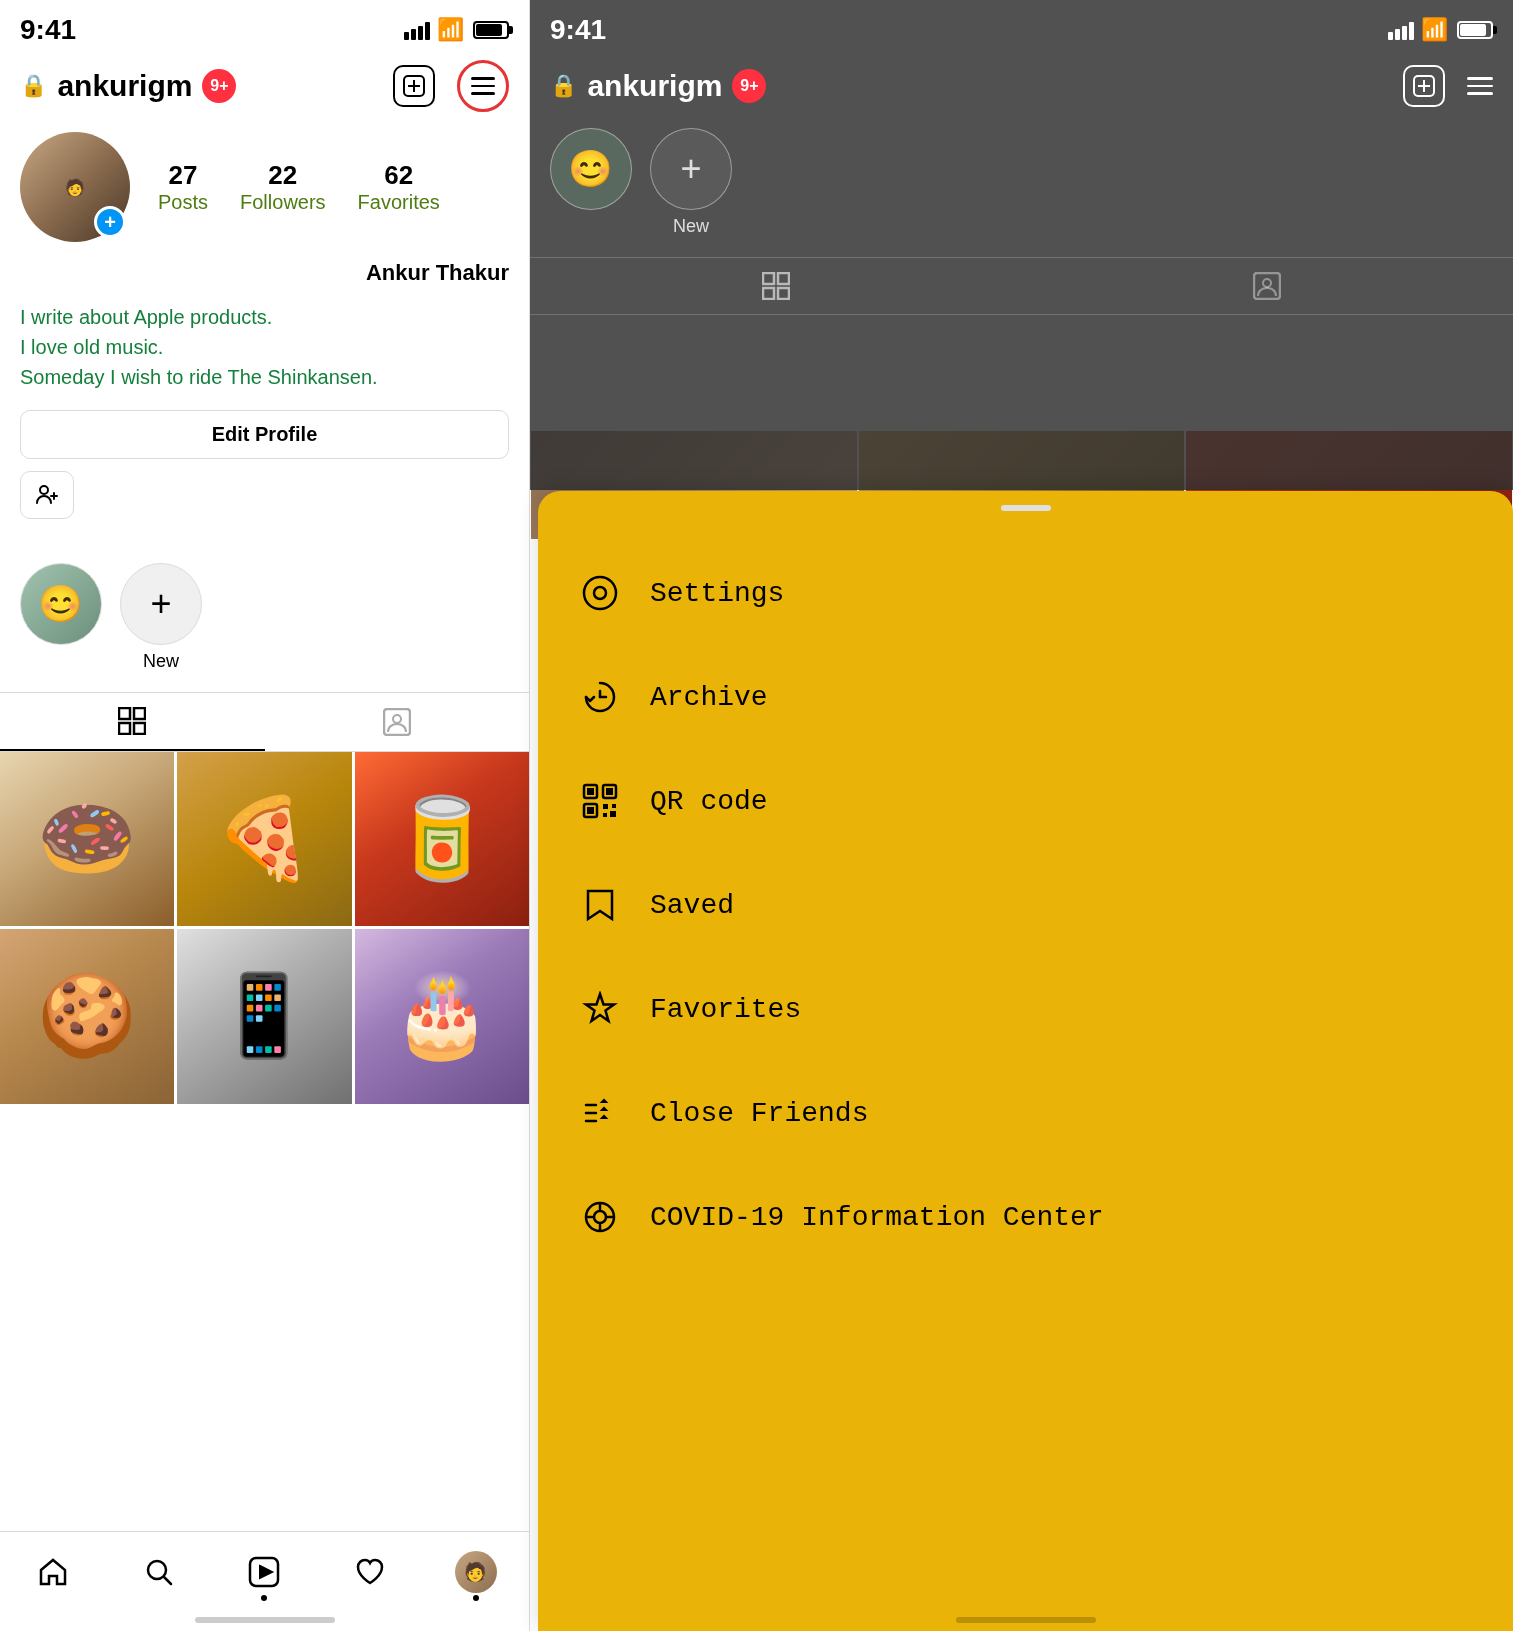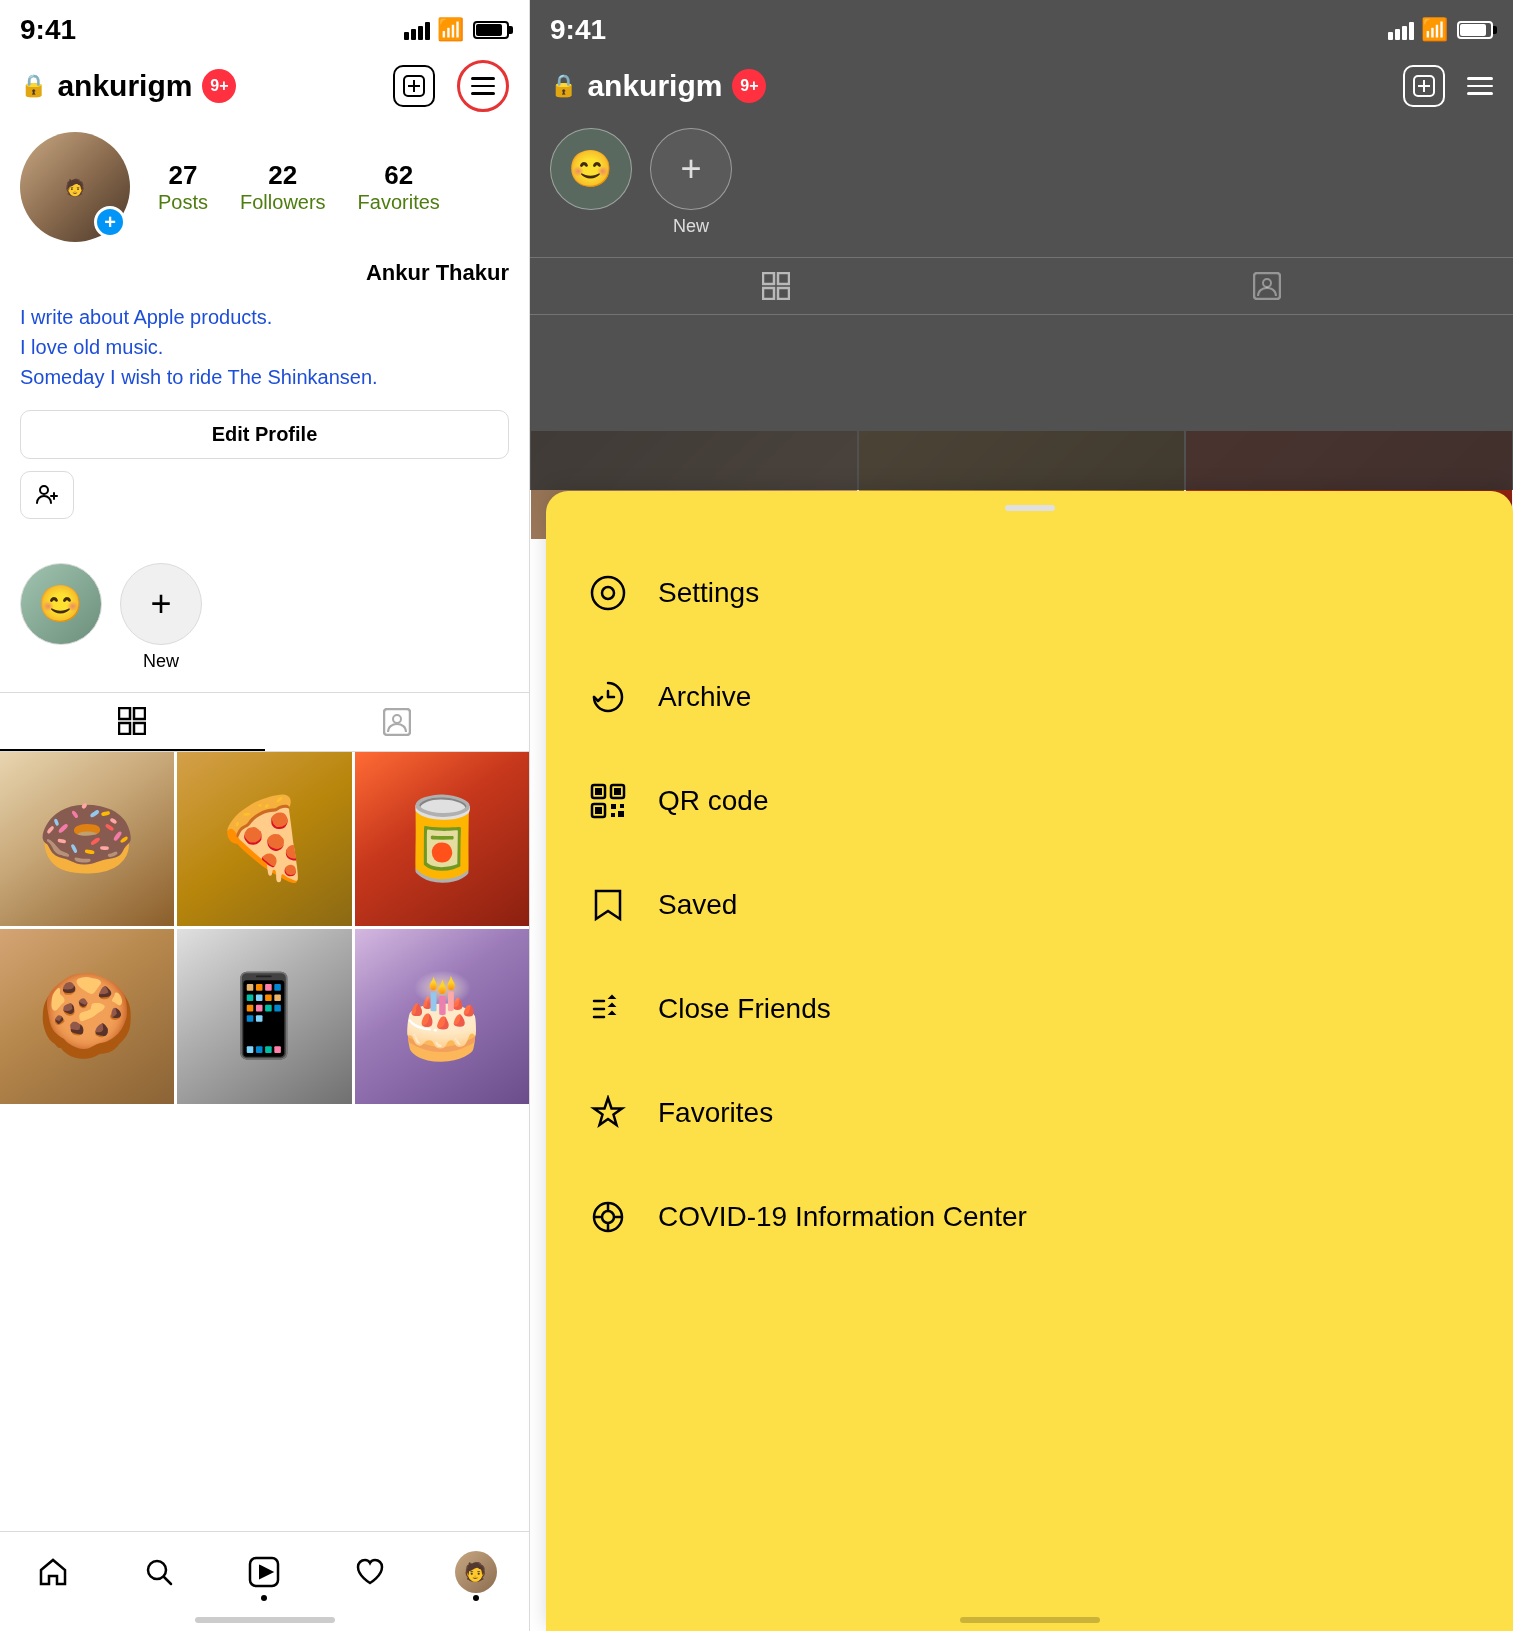--- a/index.html
+++ b/index.html
@@ -224,21 +224,21 @@
     }
     .profile-name {
       font-size: 22px;
       font-weight: 700;
       color: #000;
       margin-bottom: 16px;
       text-align: right;
     }
     .profile-bio {
       font-size: 20px;
-      color: #1d4ed8;
+      color: #15803d;
       line-height: 1.5;
       margin-bottom: 18px;
     }
     .profile-actions {
       display: flex;
       gap: 12px;
       margin-bottom: 20px;
       flex-direction: column;
     }
     .edit-profile-btn {
@@ -614,27 +614,28 @@
       margin: 1px;
     }
     .rp1 { background: linear-gradient(135deg, #8b6c4f 0%, #d4a07a 100%); }
     .rp2 { background: linear-gradient(135deg, #d4a04a 0%, #8b5e14 100%); }
     .rp3 { background: linear-gradient(135deg, #c8381c 0%, #8b2010 100%); }
 
     
     .bottom-sheet {
       position: absolute;
       bottom: 0;
-      left: 16px;
+      left: 8px;
       right: 0;
       height: 1140px;
-      background: #fde047;
+      background: #eab308;
       border-radius: 22px 22px 0 0;
       z-index: 10;
       box-shadow: 0 -4px 20px rgba(0,0,0,0.15);
+      font-family: Liberation Mono, monospace;
     }
     .sheet-handle {
       width: 50px;
       height: 6px;
       background: #e0e0e0;
       border-radius: 3px;
       margin: 14px auto 0;
     }
 
     .menu-list {
@@ -1002,38 +1003,38 @@
           <svg width="36" height="36" viewBox="0 0 36 36" fill="none">
             <path d="M6 4 H30 V32 L18 24 L6 32 V4 Z" stroke="#000" stroke-width="2.5" fill="none"></path>
           </svg>
         </div>
         <span class="menu-item-label">Saved</span>
       </div>
 
       <div class="menu-list-item">
         <div class="menu-item-icon">
           <svg width="36" height="36" viewBox="0 0 36 36" fill="none">
+            <polygon points="18,3 21.5,13.5 32,13.5 23.5,19.5 26.5,30 18,24 9.5,30 12.5,19.5 4,13.5 14.5,13.5" stroke="#000" stroke-width="2.5" fill="none"></polygon>
+          </svg>
+        </div>
+        <span class="menu-item-label">Favorites</span>
+      </div>
+
+      <div class="menu-list-item">
+        <div class="menu-item-icon">
+          <svg width="36" height="36" viewBox="0 0 36 36" fill="none">
             <line x1="4" y1="10" x2="14" y2="10" stroke="#000" stroke-width="2.5" stroke-linecap="round"></line>
             <line x1="4" y1="18" x2="14" y2="18" stroke="#000" stroke-width="2.5" stroke-linecap="round"></line>
             <line x1="4" y1="26" x2="14" y2="26" stroke="#000" stroke-width="2.5" stroke-linecap="round"></line>
             <polygon points="20,7 22,5 24,7" stroke="#000" stroke-width="2" fill="#000"></polygon>
             <polygon points="20,15 22,13 24,15" stroke="#000" stroke-width="2" fill="#000"></polygon>
             <polygon points="20,23 22,21 24,23" stroke="#000" stroke-width="2" fill="#000"></polygon>
           </svg>
         </div>
         <span class="menu-item-label">Close Friends</span>
-      </div>
-
-      <div class="menu-list-item">
-        <div class="menu-item-icon">
-          <svg width="36" height="36" viewBox="0 0 36 36" fill="none">
-            <polygon points="18,3 21.5,13.5 32,13.5 23.5,19.5 26.5,30 18,24 9.5,30 12.5,19.5 4,13.5 14.5,13.5" stroke="#000" stroke-width="2.5" fill="none"></polygon>
-          </svg>
-        </div>
-        <span class="menu-item-label">Favorites</span>
       </div>
 
       <div class="menu-list-item">
         <div class="menu-item-icon">
           <svg width="36" height="36" viewBox="0 0 36 36" fill="none">
             <circle cx="18" cy="18" r="14" stroke="#000" stroke-width="2.5"></circle>
             <circle cx="18" cy="18" r="6" stroke="#000" stroke-width="2.5"></circle>
             <line x1="4" y1="18" x2="12" y2="18" stroke="#000" stroke-width="2.5"></line>
             <line x1="24" y1="18" x2="32" y2="18" stroke="#000" stroke-width="2.5"></line>
             <line x1="18" y1="4" x2="18" y2="12" stroke="#000" stroke-width="2.5"></line>

